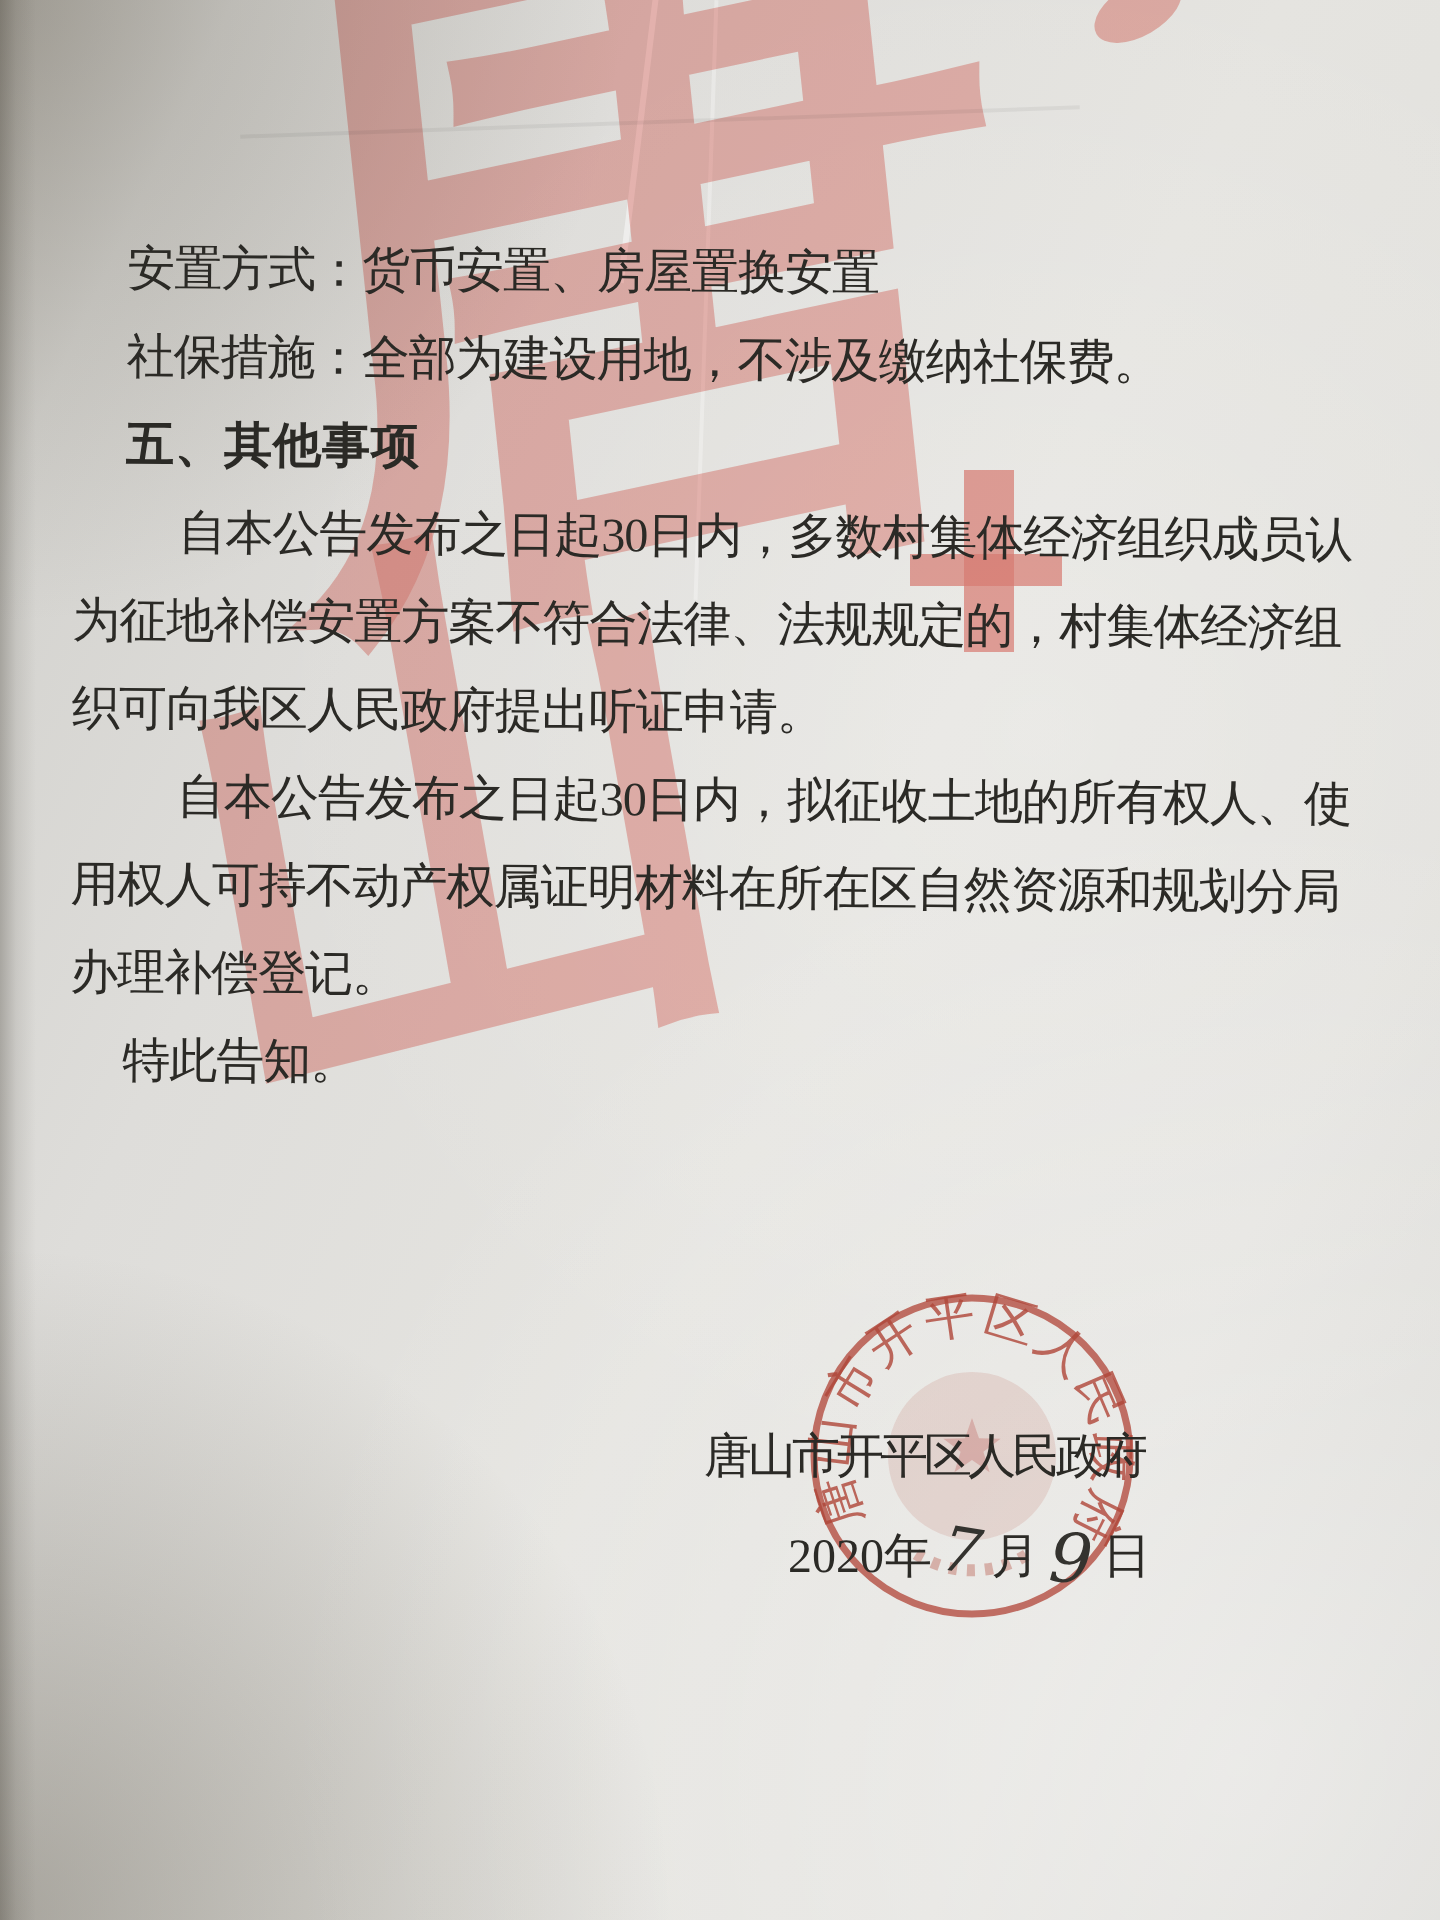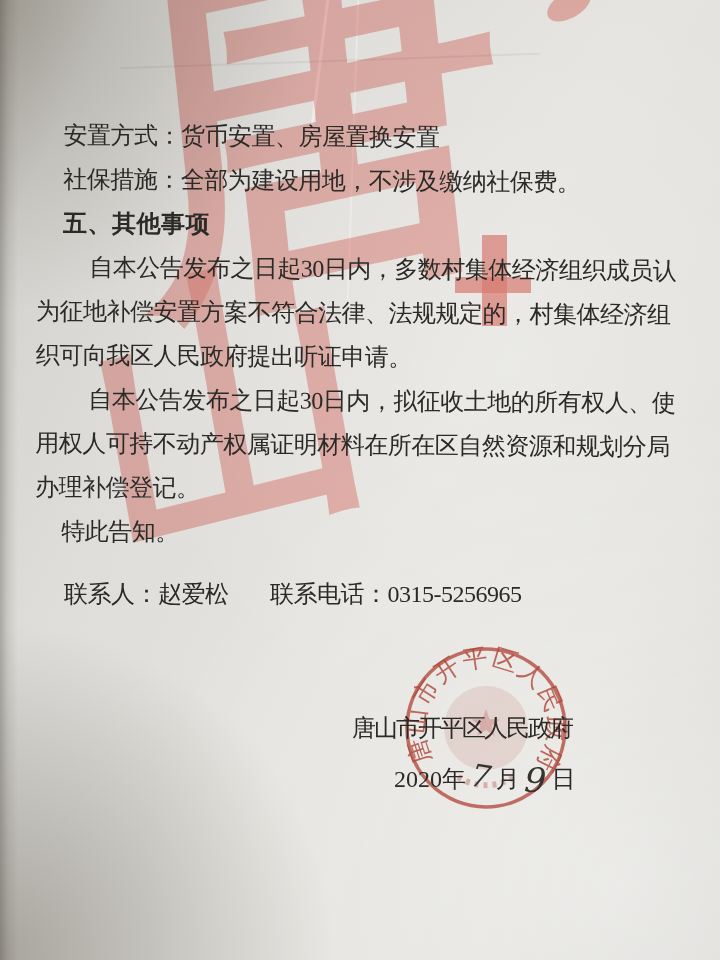--- a/index.html
+++ b/index.html
@@ -95,24 +95,20 @@
     <div class="line ind1 heading">五、其他事项</div>
     <div class="line ind2">自本公告发布之日起30日内，多数村集体经济组织成员认</div>
     <div class="line">为征地补偿安置方案不符合法律、法规规定的，村集体经济组</div>
     <div class="line">织可向我区人民政府提出听证申请。</div>
     <div class="line ind2">自本公告发布之日起30日内，拟征收土地的所有权人、使</div>
     <div class="line">用权人可持不动产权属证明材料在所在区自然资源和规划分局</div>
     <div class="line">办理补偿登记。</div>
     <div class="line ind1">特此告知。</div>
   </div>
 
-  <div class="contact">
-    <span class="person">联系人：赵爱松</span>
-    <span class="phone">联系电话：0315-5256965</span>
-  </div>
 
   <div class="sig-name">唐山市开平区人民政府</div>
 
   <div class="sig-date">
     <span>2020年</span><span class="hand hand-month">7</span><span>月</span><span class="hand hand-day">9</span><span>日</span>
   </div>
 
 </div>
 
 </body></html>

